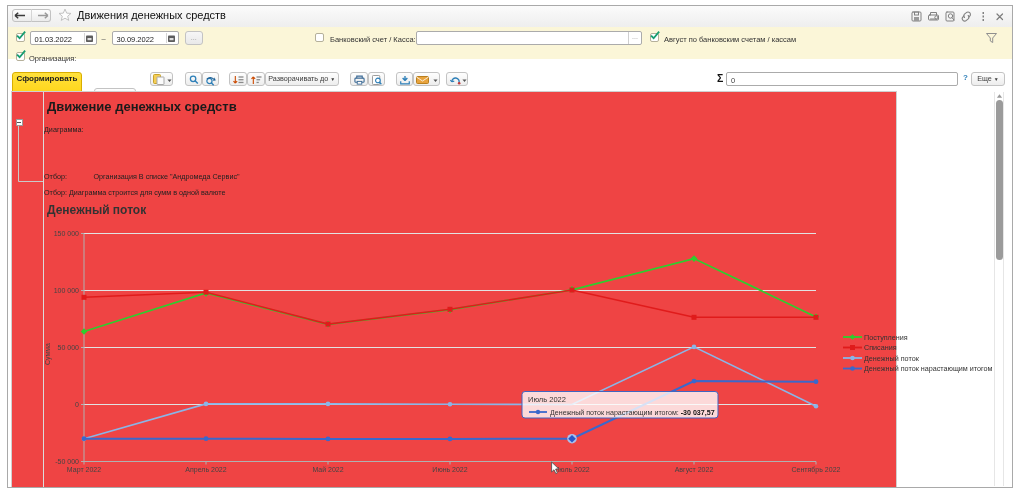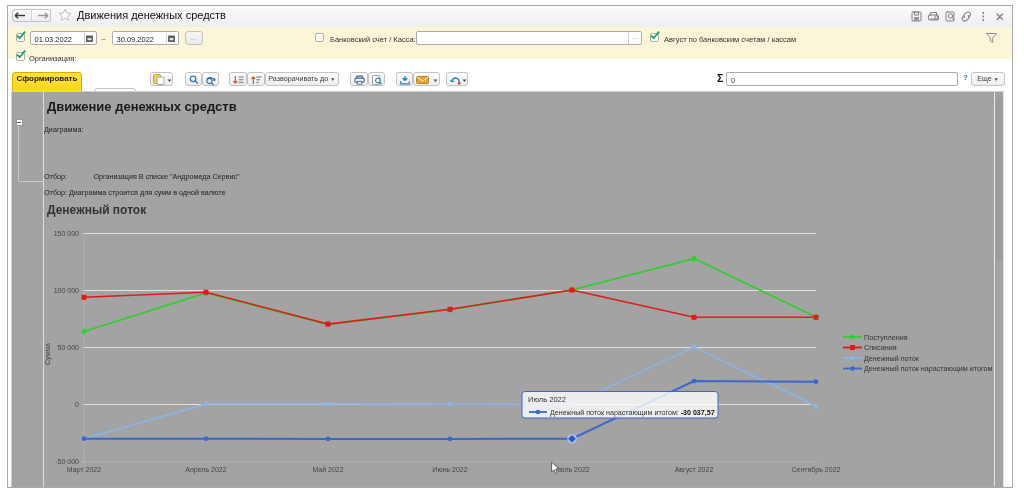--- a/index.html
+++ b/index.html
@@ -187,21 +187,21 @@
         </svg>
     </div>
     <div class="abs" style="left:709px;top:4.5px;font-size:10.5px;font-weight:bold;color:#111">Σ</div>
     <div class="inp" style="left:718px;top:5px;width:232px">
         <span class="txt" style="color:#444">0</span>
       </div>
     <div class="abs" style="left:955px;top:6px;font-size:8px;font-weight:bold;color:#2d7fb8">?</div>
     <div class="btn" style="left:963px;top:5px;width:34px">Еще <span style="font-size:5px">▼</span></div>
 </div>
 
-<div id="report" class="abs" style="left:11px;top:91px;width:993px;height:396px;border:1px solid #d0d0d0;border-bottom:none;background:#a3a3a3">
+<div id="report" class="abs" style="left:11px;top:91px;width:886px;height:396px;border:1px solid #d0d0d0;border-bottom:none;background:#ef4444">
     <div class="abs" style="left:31px;top:0;width:1px;height:100%;background:#dcdcdc"></div>
     <div class="abs" style="left:3.5px;top:26.5px;width:7px;height:7px;border:1px solid #9a9a9a;background:#fff">
       <div class="abs" style="left:0.5px;top:2px;width:4px;height:1px;background:#555"></div>
     </div>
     <svg class="abs" style="left:0;top:34px" width="31" height="60" viewBox="0 0 31 60">
         <path d="M6.5,0 V55.5 H31" stroke="#c9c9c9" fill="none"></path>
       </svg>
     <div class="rtxt" style="left:35px;top:10px;font-size:13px;font-weight:bold;color:#1a1a1a">Движение денежных средств</div>
     <div class="rtxt" style="left:32px;top:32.5px">Диаграмма:</div>
     <div class="rtxt" style="left:32px;top:80px">Отбор:</div>

